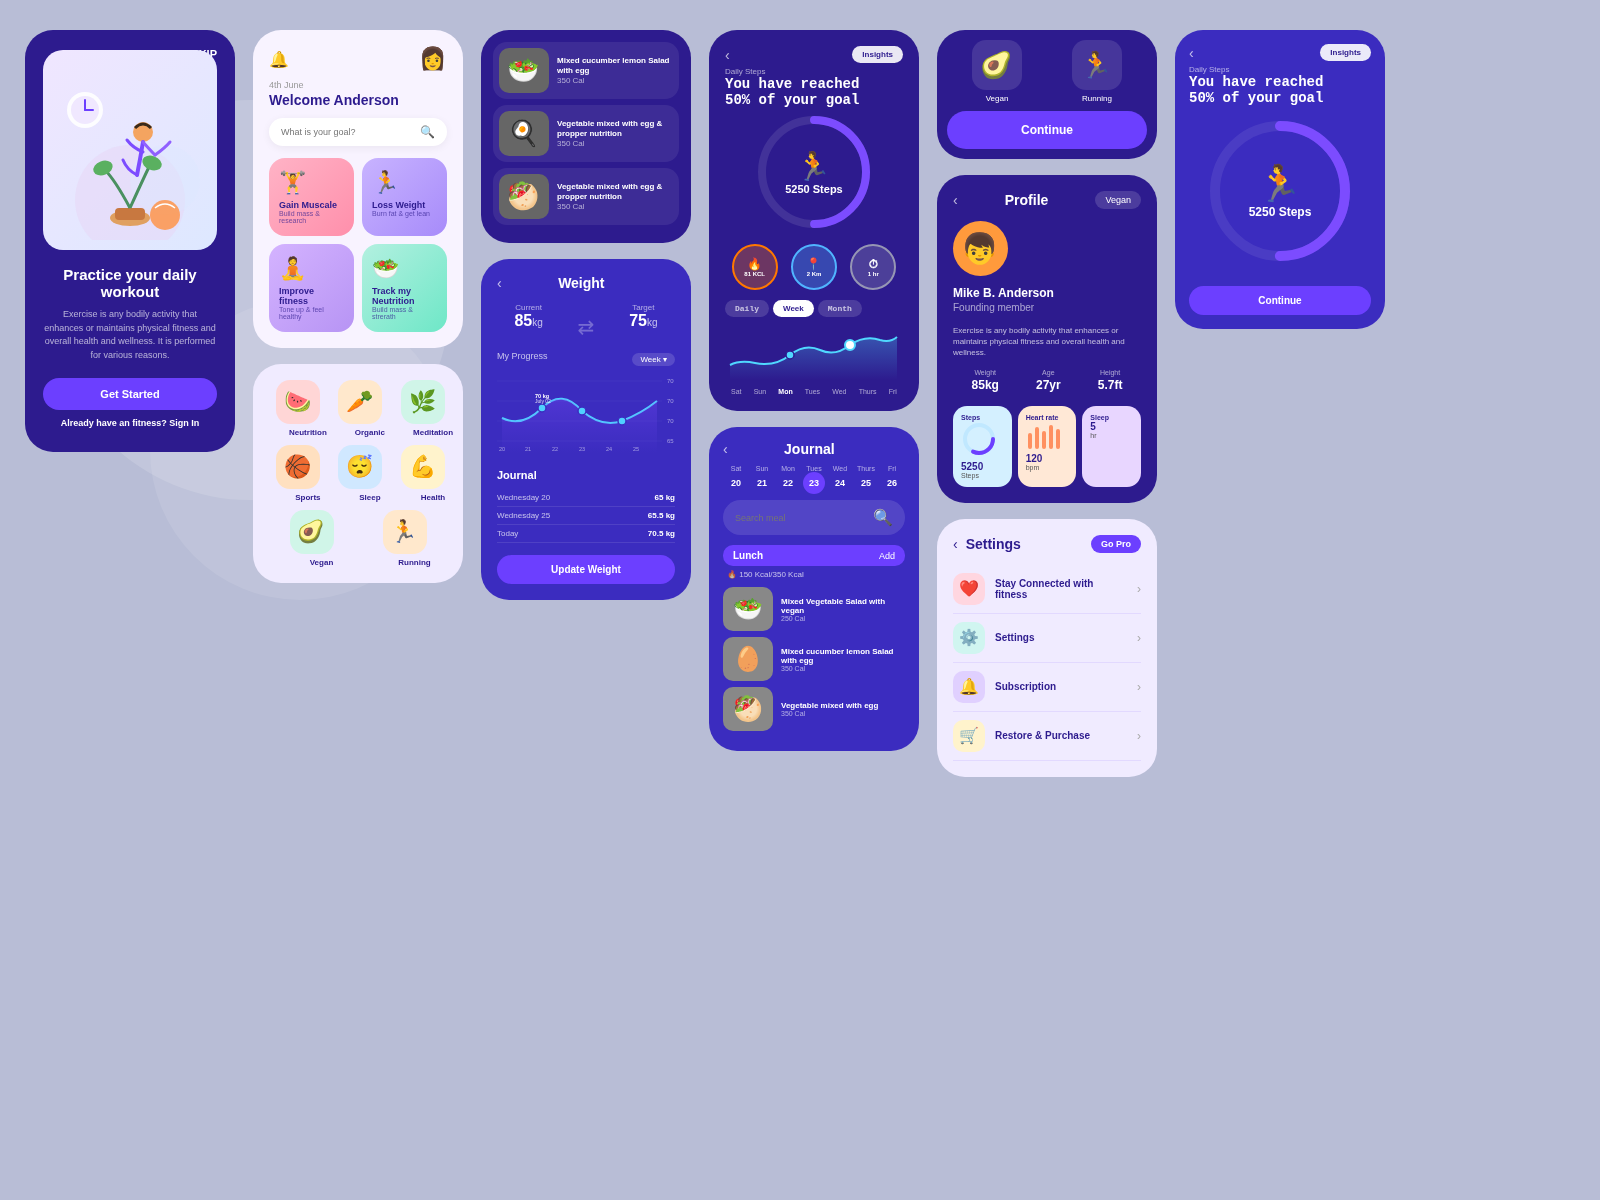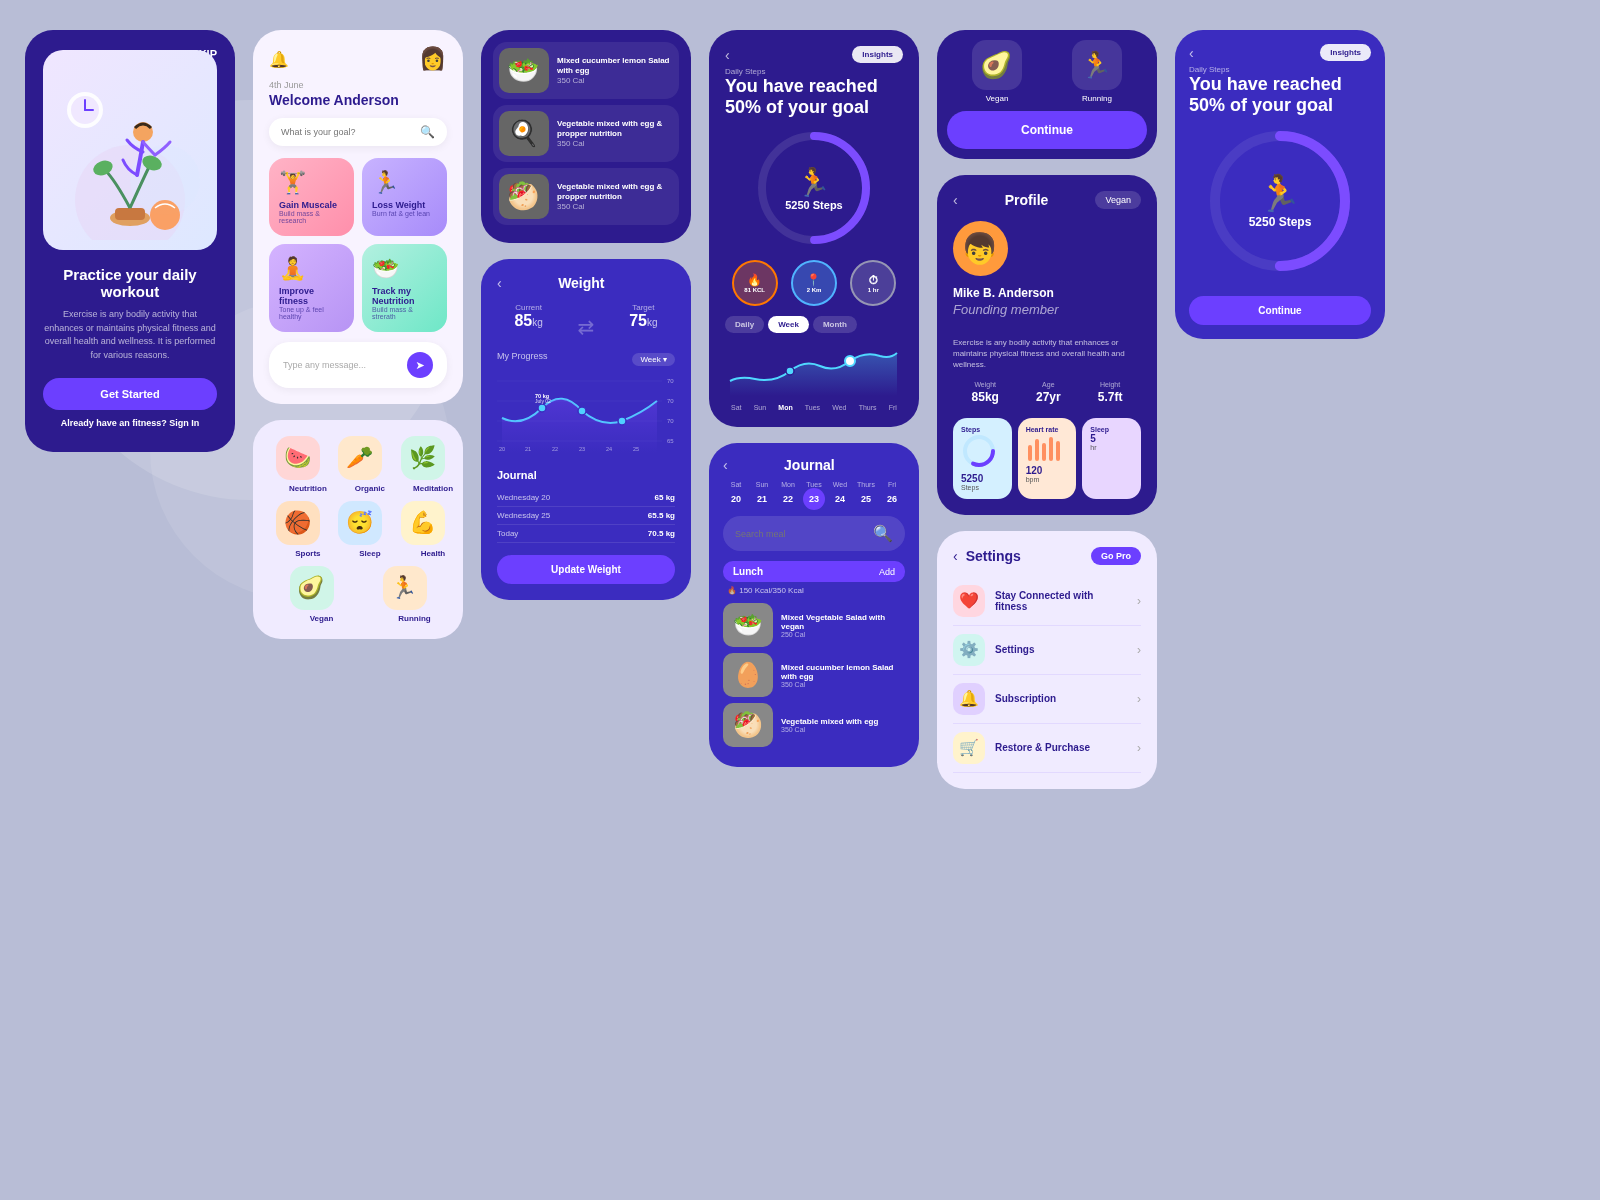--- a/index.html
+++ b/index.html
@@ -397,21 +397,21 @@
     }
     .insights-badge {
       background: rgba(255,255,255,0.9);
       color: #2d1b8e;
       font-size: 8px;
       font-weight: 700;
       padding: 4px 10px;
       border-radius: 12px;
     }
     .daily-steps-label { font-size: 8px; color: rgba(255,255,255,0.6); }
-    .steps-headline { font-size: 18px; font-weight: 800; margin-bottom: 10px; }
+    .steps-headline { font-size: 14px; font-weight: 800; margin-bottom: 4px; font-family: Liberation Mono, monospace; }
 
     
     .circular-progress {
       width: 120px; height: 120px;
       margin: 0 auto 12px;
       position: relative;
       display: flex;
       align-items: center;
       justify-content: center;
     }
@@ -455,21 +455,21 @@
     }
     .tab-btn {
       padding: 4px 10px;
       border-radius: 12px;
       font-size: 8px;
       font-weight: 600;
       cursor: pointer;
       border: none;
     }
     .tab-btn.active { background: white; color: #2d1b8e; }
-    .tab-btn.inactive { background: rgba(255,255,255,0.15); color: rgba(255,255,255,0.7); }
+    .tab-btn.inactive { background: rgba(255,255,255,0.15); color: rgba(255,255,255,0.7); font-family: Liberation Mono, monospace; }
 
     .mini-chart { width: 100%; height: 55px; }
 
     .days-row {
       display: flex;
       justify-content: space-around;
       margin-top: 4px;
     }
     .day-label { font-size: 7px; color: rgba(255,255,255,0.6); }
 
@@ -624,21 +624,21 @@
       width: 55px; height: 55px;
       border-radius: 50%;
       background: #ff9a3c;
       display: flex;
       align-items: center;
       justify-content: center;
       font-size: 30px;
       margin-bottom: 10px;
     }
     .profile-name { font-size: 12px; font-weight: 700; margin-bottom: 2px; }
-    .profile-role { font-size: 13px; color: rgba(255,255,255,0.6); margin-bottom: 20px; font-style: italic; }
+    .profile-role { font-size: 10px; color: rgba(255,255,255,0.6); margin-bottom: 12px; }
     .profile-bio { font-size: 8px; color: rgba(255,255,255,0.7); line-height: 1.4; margin-bottom: 10px; }
     .profile-stats {
       display: flex;
       justify-content: space-around;
       margin-bottom: 14px;
     }
     .ps-item { text-align: center; }
     .ps-label { font-size: 7px; color: rgba(255,255,255,0.6); margin-bottom: 2px; }
     .ps-val { font-size: 12px; font-weight: 800; }
 
@@ -803,24 +803,20 @@
         <div class="goal-card lavender">
           <div class="goal-icon">🧘</div>
           <div class="goal-title">Improve fitness</div>
           <div class="goal-sub">Tone up &amp; feel healthy</div>
         </div>
         <div class="goal-card mint">
           <div class="goal-icon">🥗</div>
           <div class="goal-title">Track my Neutrition</div>
           <div class="goal-sub">Build mass &amp; strerath</div>
         </div>
-      </div>
-      <div class="message-bar">
-        <span>Type any message...</span>
-        <div class="send-btn">➤</div>
       </div>
     </div>
 
     <div class="customize-card phone-card">
       <div class="interest-grid">
         <div class="interest-item">
           <div class="interest-icon-box red">🍉</div>
           <div class="interest-label">Neutrition</div>
         </div>
         <div class="interest-item">

